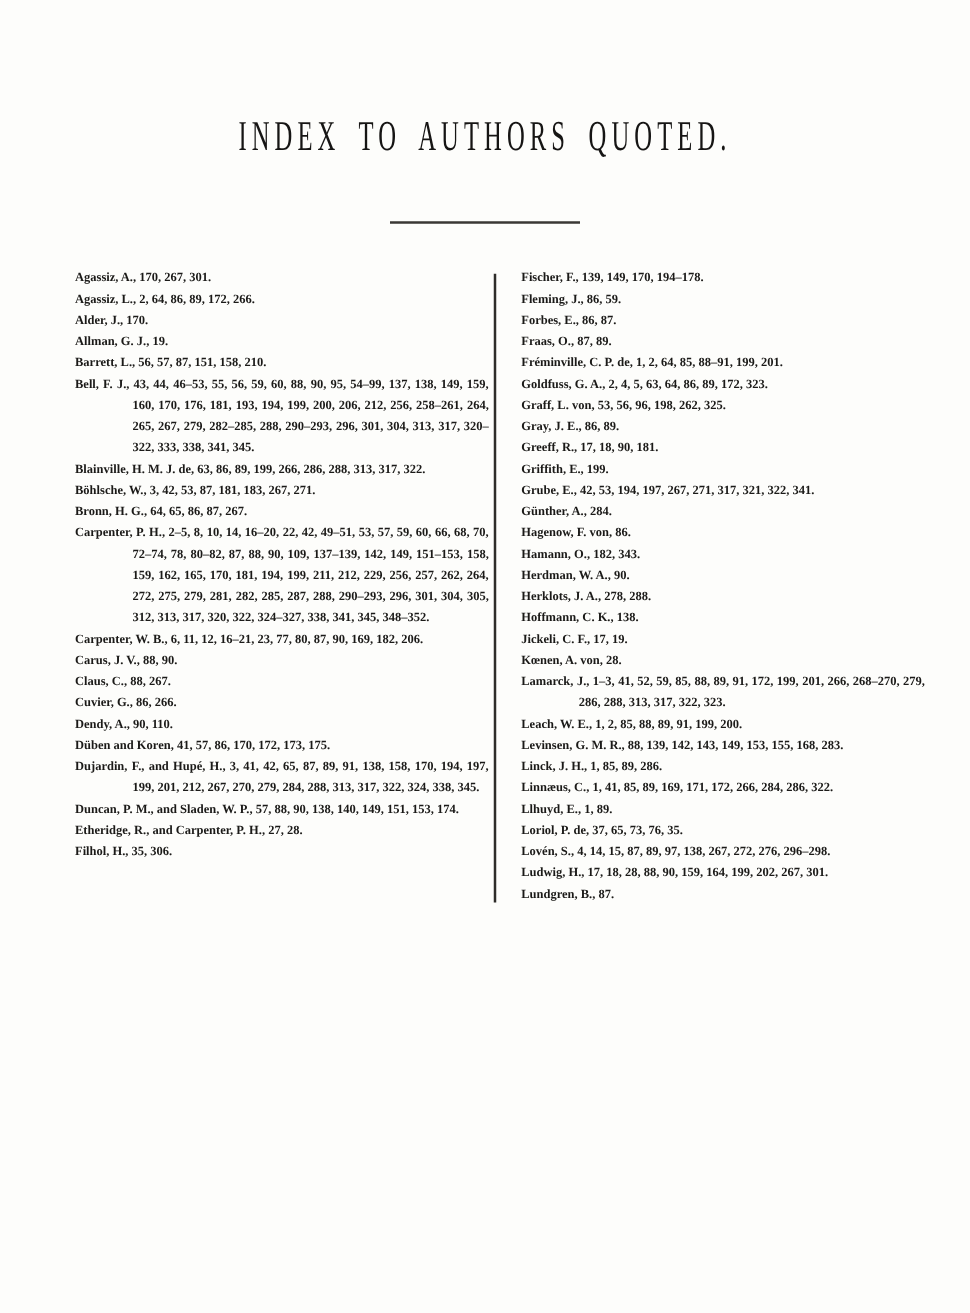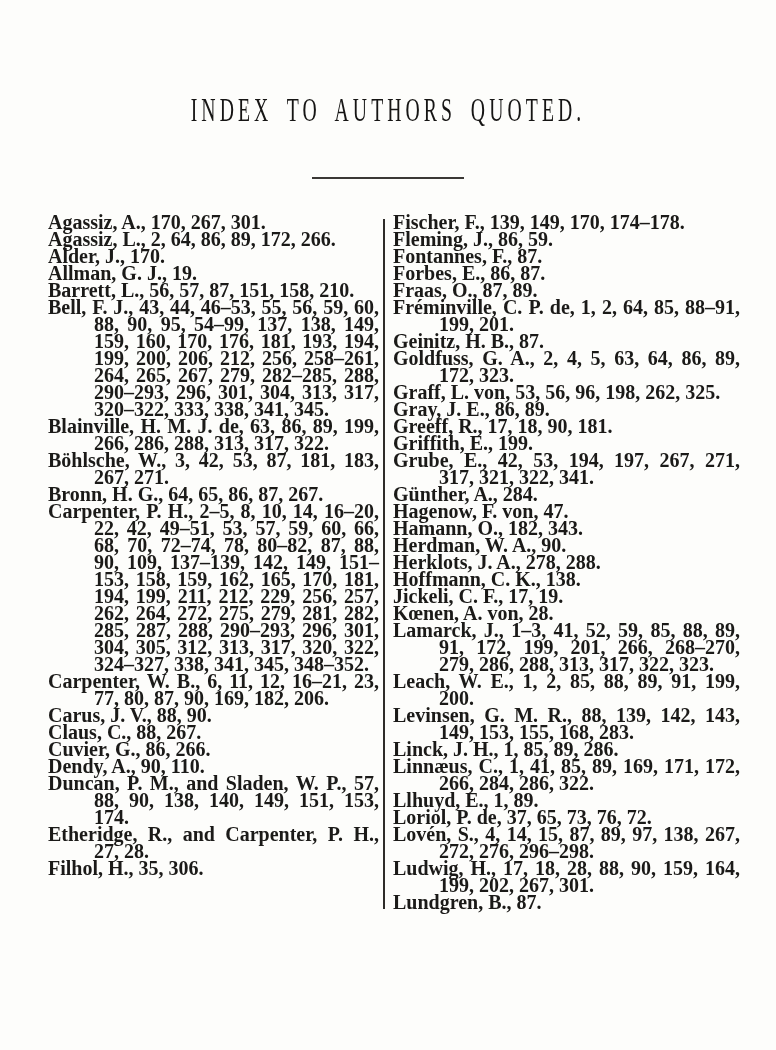--- a/index.html
+++ b/index.html
@@ -39,24 +39,25 @@
     height: 2px;
     background: #3a3835;
     margin: 47px auto 0 auto;
   }
   .columns {
     display: flex;
     margin: 35px 36px 0 48px;
     align-items: stretch;
   }
   .col {
-    font-size: 20px;
+    font-size: 10px;
     line-height: 17px;
     font-weight: bold;
     text-align: justify;
+    margin-left: 12px;
   }
   .col-left {
     width: 331px;
     padding-right: 4px;
   }
   .col-divider {
     width: 2px;
     background: #2e2c29;
     margin-top: 5px;
     margin-bottom: 2px;
@@ -88,52 +89,52 @@
         <p class="entry">Bell, F. J., 43, 44, 46–53, 55, 56, 59, 60, 88, 90, 95, 54–99, 137, 138, 149, 159, 160, 170, 176, 181, 193, 194, 199, 200, 206, 212, 256, 258–261, 264, 265, 267, 279, 282–285, 288, 290–293, 296, 301, 304, 313, 317, 320–322, 333, 338, 341, 345.</p>
         <p class="entry">Blainville, H. M. J. de, 63, 86, 89, 199, 266, 286, 288, 313, 317, 322.</p>
         <p class="entry">Böhlsche, W., 3, 42, 53, 87, 181, 183, 267, 271.</p>
         <p class="entry">Bronn, H. G., 64, 65, 86, 87, 267.</p>
         <p class="entry">Carpenter, P. H., 2–5, 8, 10, 14, 16–20, 22, 42, 49–51, 53, 57, 59, 60, 66, 68, 70, 72–74, 78, 80–82, 87, 88, 90, 109, 137–139, 142, 149, 151–153, 158, 159, 162, 165, 170, 181, 194, 199, 211, 212, 229, 256, 257, 262, 264, 272, 275, 279, 281, 282, 285, 287, 288, 290–293, 296, 301, 304, 305, 312, 313, 317, 320, 322, 324–327, 338, 341, 345, 348–352.</p>
         <p class="entry">Carpenter, W. B., 6, 11, 12, 16–21, 23, 77, 80, 87, 90, 169, 182, 206.</p>
         <p class="entry">Carus, J. V., 88, 90.</p>
         <p class="entry">Claus, C., 88, 267.</p>
         <p class="entry">Cuvier, G., 86, 266.</p>
         <p class="entry">Dendy, A., 90, 110.</p>
+        <p class="entry">Düben and Koren, 41, 57, 86, 170, 172, 173, 175.</p>
+        <p class="entry">Dujardin, F., and Hupé, H., 3, 41, 42, 65, 87, 89, 91, 138, 158, 170, 194, 197, 199, 201, 212, 267, 270, 279, 284, 288, 313, 317, 322, 324, 338, 345.</p>
         <p class="entry">Duncan, P. M., and Sladen, W. P., 57, 88, 90, 138, 140, 149, 151, 153, 174.</p>
         <p class="entry">Etheridge, R., and Carpenter, P. H., 27, 28.</p>
         <p class="entry">Filhol, H., 35, 306.</p>
       </div>
     <div class="col-divider"></div>
     <div class="col col-right">
-        <p class="entry">Fischer, F., 139, 149, 170, 174–178.</p>
+        <p class="entry">Fischer, F., 139, 149, 170, 194–178.</p>
         <p class="entry">Fleming, J., 86, 59.</p>
-        <p class="entry">Fontannes, F., 87.</p>
         <p class="entry">Forbes, E., 86, 87.</p>
         <p class="entry">Fraas, O., 87, 89.</p>
         <p class="entry">Fréminville, C. P. de, 1, 2, 64, 85, 88–91, 199, 201.</p>
-        <p class="entry">Geinitz, H. B., 87.</p>
         <p class="entry">Goldfuss, G. A., 2, 4, 5, 63, 64, 86, 89, 172, 323.</p>
         <p class="entry">Graff, L. von, 53, 56, 96, 198, 262, 325.</p>
         <p class="entry">Gray, J. E., 86, 89.</p>
         <p class="entry">Greeff, R., 17, 18, 90, 181.</p>
         <p class="entry">Griffith, E., 199.</p>
         <p class="entry">Grube, E., 42, 53, 194, 197, 267, 271, 317, 321, 322, 341.</p>
         <p class="entry">Günther, A., 284.</p>
-        <p class="entry">Hagenow, F. von, 47.</p>
+        <p class="entry">Hagenow, F. von, 86.</p>
         <p class="entry">Hamann, O., 182, 343.</p>
         <p class="entry">Herdman, W. A., 90.</p>
         <p class="entry">Herklots, J. A., 278, 288.</p>
         <p class="entry">Hoffmann, C. K., 138.</p>
         <p class="entry">Jickeli, C. F., 17, 19.</p>
         <p class="entry">Kœnen, A. von, 28.</p>
         <p class="entry">Lamarck, J., 1–3, 41, 52, 59, 85, 88, 89, 91, 172, 199, 201, 266, 268–270, 279, 286, 288, 313, 317, 322, 323.</p>
         <p class="entry">Leach, W. E., 1, 2, 85, 88, 89, 91, 199, 200.</p>
         <p class="entry">Levinsen, G. M. R., 88, 139, 142, 143, 149, 153, 155, 168, 283.</p>
         <p class="entry">Linck, J. H., 1, 85, 89, 286.</p>
         <p class="entry">Linnæus, C., 1, 41, 85, 89, 169, 171, 172, 266, 284, 286, 322.</p>
         <p class="entry">Llhuyd, E., 1, 89.</p>
-        <p class="entry">Loriol, P. de, 37, 65, 73, 76, 72.</p>
+        <p class="entry">Loriol, P. de, 37, 65, 73, 76, 35.</p>
         <p class="entry">Lovén, S., 4, 14, 15, 87, 89, 97, 138, 267, 272, 276, 296–298.</p>
         <p class="entry">Ludwig, H., 17, 18, 28, 88, 90, 159, 164, 199, 202, 267, 301.</p>
         <p class="entry">Lundgren, B., 87.</p>
       </div>
   </div>
 </div>
 
 </body></html>

